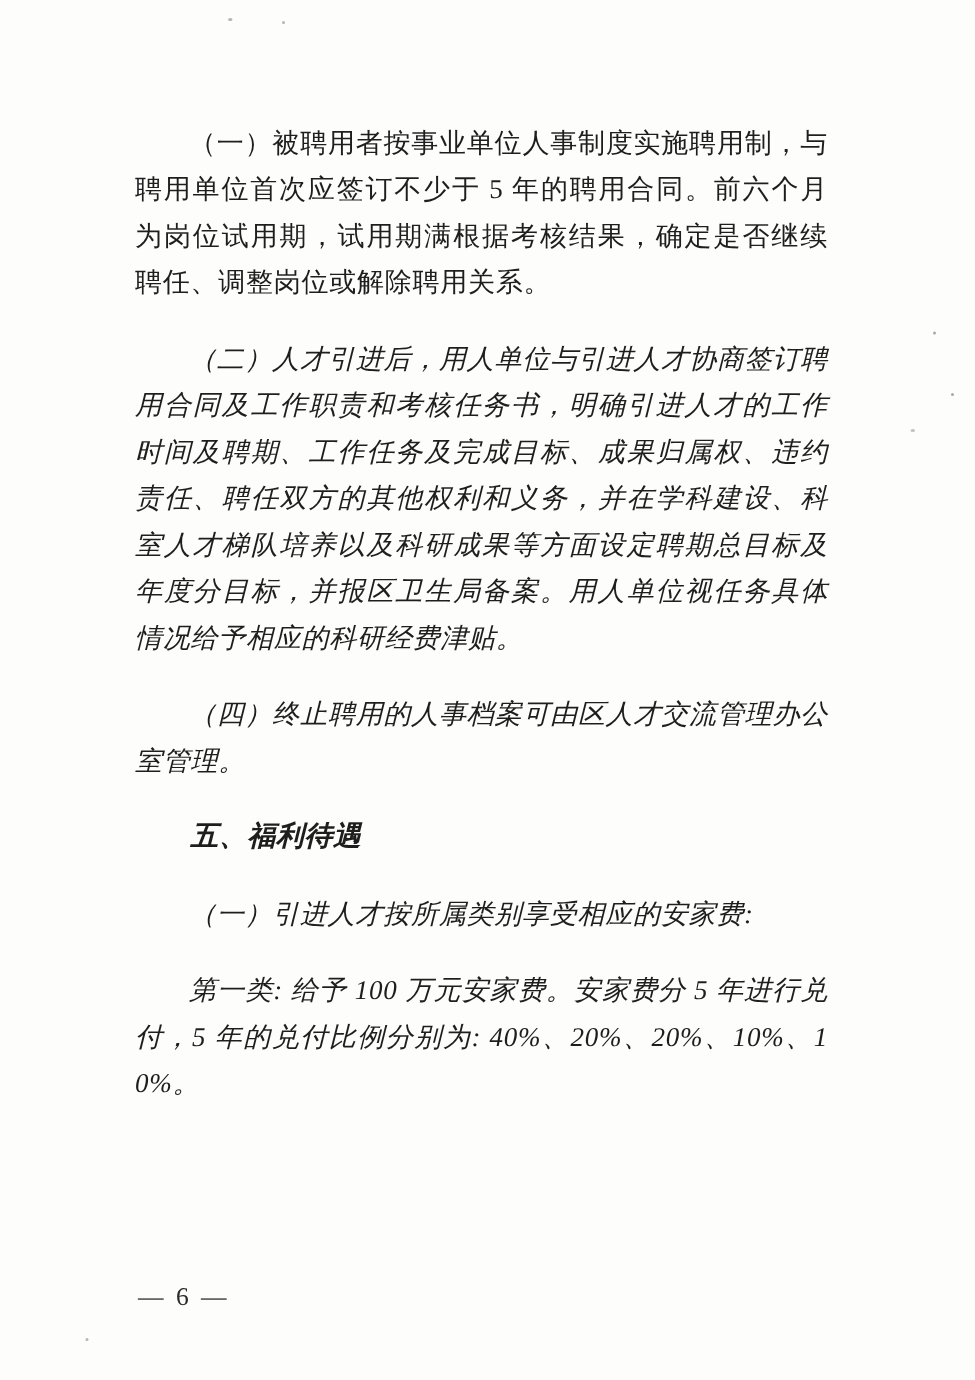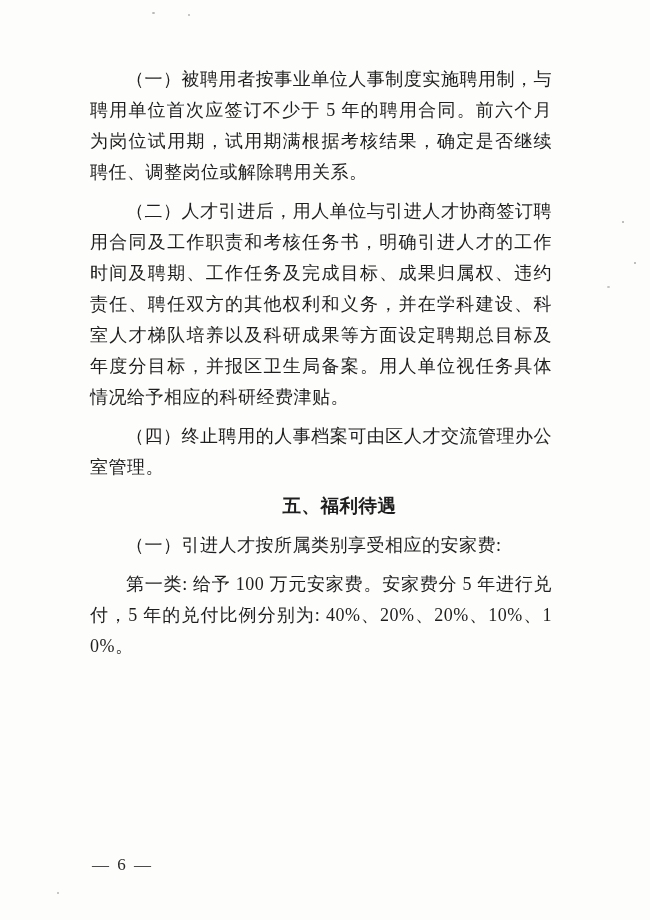--- a/index.html
+++ b/index.html
@@ -15,42 +15,43 @@
     font-family: "Liberation Serif", "DejaVu Serif", serif;
     color: #1e1e1e;
   }
   .page {
     position: absolute;
     inset: 0;
   }
   .content {
     position: absolute;
     left: 90px;
-    top: 64px;
+    top: 80px;
     width: 462px;
   }
   .content p,
   .content h2 {
     margin: 0;
     font-size: 18px;
     line-height: 31px;
     letter-spacing: 0.5px;
     text-align: justify;
     text-indent: 2em;
     font-weight: 400;
     word-break: break-all;
   }
   .content p + p,
   .content p + h2,
   .content h2 + p {
-    margin-top: 8px;
+    margin-top: 20px;
+    font-style: italic;
   }
   .content h2.heading {
     font-weight: 700;
-    text-align: center;
+    text-align: left;
     font-size: 18.5px;
   }
   .footer {
     position: absolute;
     left: 92px;
     top: 855px;
     font-size: 17px;
     letter-spacing: 2px;
     color: #2a2a2a;
   }

